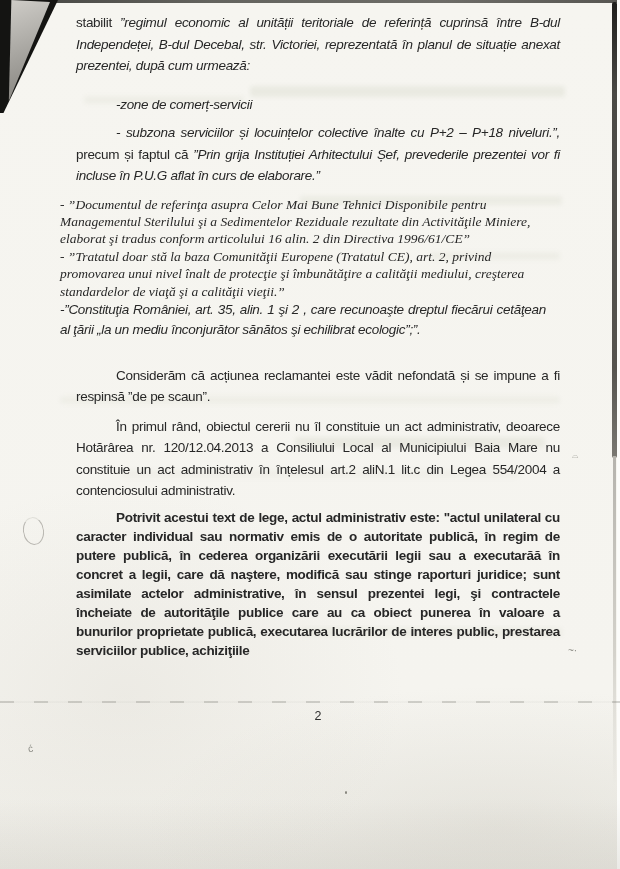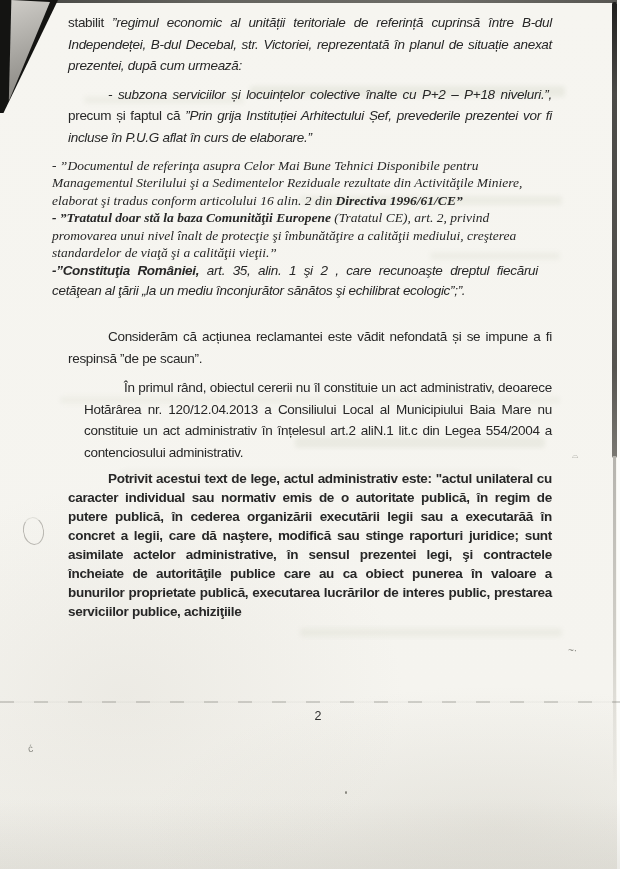--- a/index.html
+++ b/index.html
@@ -8,39 +8,39 @@
     width:620px;height:869px;
     background:
       radial-gradient(ellipse 400px 300px at 20% 80%, rgba(210,206,196,0.25), rgba(0,0,0,0) 70%),
       radial-gradient(ellipse 500px 200px at 80% 95%, rgba(205,202,192,0.30), rgba(0,0,0,0) 70%),
       linear-gradient(180deg, #f6f5f0 0%, #f5f4ef 80%, #efeee8 100%);
     overflow:hidden;
     font-family:"Liberation Sans", sans-serif;
     color:#272727;
   }
   .content{
-    position:absolute; left:68px; top:12px; width:484px;
+    position:absolute; left:76px; top:12px; width:484px;
     font-size:13.5px; letter-spacing:-0.3px; line-height:21.5px;
   }
   .para{margin:0; text-align:justify;}
   .indent{text-indent:40px;}
   .it{font-style:italic;}
-  .b{font-weight:bold;margin-top:12px;}
+  .b{font-weight:normal;margin-top:12px;}
   .serifblock{
     margin-left:-16px; width:472px;
     font-family:"Liberation Serif", serif;
     font-style:italic; font-size:13.5px; letter-spacing:0; line-height:17.4px;
     text-align:left;
   }
   .sansref{
     margin-left:-16px; width:486px;
     font-style:italic; line-height:20px; text-align:justify;
   }
   .mt17{margin-top:17px;} .mt13{margin-top:25px;} .mt9{margin-top:9px;}
-  .mt8{margin-top:8px;margin-left:16px;} .mt7{margin-top:7px;} .mt6{margin-top:6px;} .mt5{margin-top:5px;}
+  .mt8{margin-top:8px;} .mt7{margin-top:7px;} .mt6{margin-top:6px;} .mt5{margin-top:5px;}
   .p-potrivit{line-height:19px;font-weight:bold;}
   .pagenum{
     position:absolute; top:709px; left:306px; width:24px;
     font-size:12.5px; text-align:center; color:#2e2e2e;
   }
   
   .top-edge-line{position:absolute;left:36px;top:0;width:584px;height:3px;
     background:linear-gradient(90deg,#2a2a27,#4a4a45 30%,#55544f 70%,#3b3a36);opacity:.85;}
   .corner-black{position:absolute;left:0;top:0;width:58px;height:113px;
     background:#141412;clip-path:polygon(0 0,100% 0,6% 100%,0 100%);}
@@ -89,20 +89,21 @@
   <div class="pencil" style="left:28px;top:744px;transform:rotate(-12deg);">ć</div>
   <div class="pencil" style="left:568px;top:646px;">~·</div>
   <div class="pencil" style="left:572px;top:451px;font-size:8px;">⌓</div>
   <div class="speck" style="left:345px;top:791px;width:2px;height:3px;"></div>
   <div class="bottom-tint"></div>
 
   <div class="content">
 
     <p class="para"><span>stabilit </span><span class="it">”regimul economic al unității teritoriale de referință cuprinsă între B-dul Independeței, B-dul Decebal, str. Victoriei, reprezentată în planul de situație anexat prezentei, după cum urmează:</span></p>
 
+    <p class="para indent it mt17">-zone de comerț-servicii</p>
 
     <p class="para indent mt7"><span class="it">- subzona serviciilor și locuințelor colective înalte cu P+2 – P+18 niveluri.”, </span><span>precum și faptul că </span><span class="it">”Prin grija Instituției Arhitectului Șef, prevederile prezentei vor fi incluse în P.U.G aflat în curs de elaborare.”</span></p>
 
 
     <p class="para serifblock mt9"><span>- ”Documentul de referinţa asupra Celor Mai Bune Tehnici Disponibile pentru Managementul Sterilului şi a Sedimentelor Reziduale rezultate din Activităţile Miniere, elaborat şi tradus conform articolului 16 alin. 2 din </span><span class="b">Directiva 1996/61/CE”</span></p>
 
     <p class="para serifblock"><span class="b">- ”Tratatul doar stă la baza Comunităţii Europene </span><span>(Tratatul CE), art. 2, privind promovarea unui nivel înalt de protecţie şi îmbunătăţire a calităţii mediului, creşterea standardelor de viaţă şi a calităţii vieţii.”</span></p>
 
     <p class="para sansref"><span class="b">-”Constituţia României, </span><span>art. 35, alin. 1 şi 2 , care recunoaşte dreptul fiecărui cetăţean al ţării „la un mediu înconjurător sănătos şi echilibrat ecologic”;”.</span></p>
 

